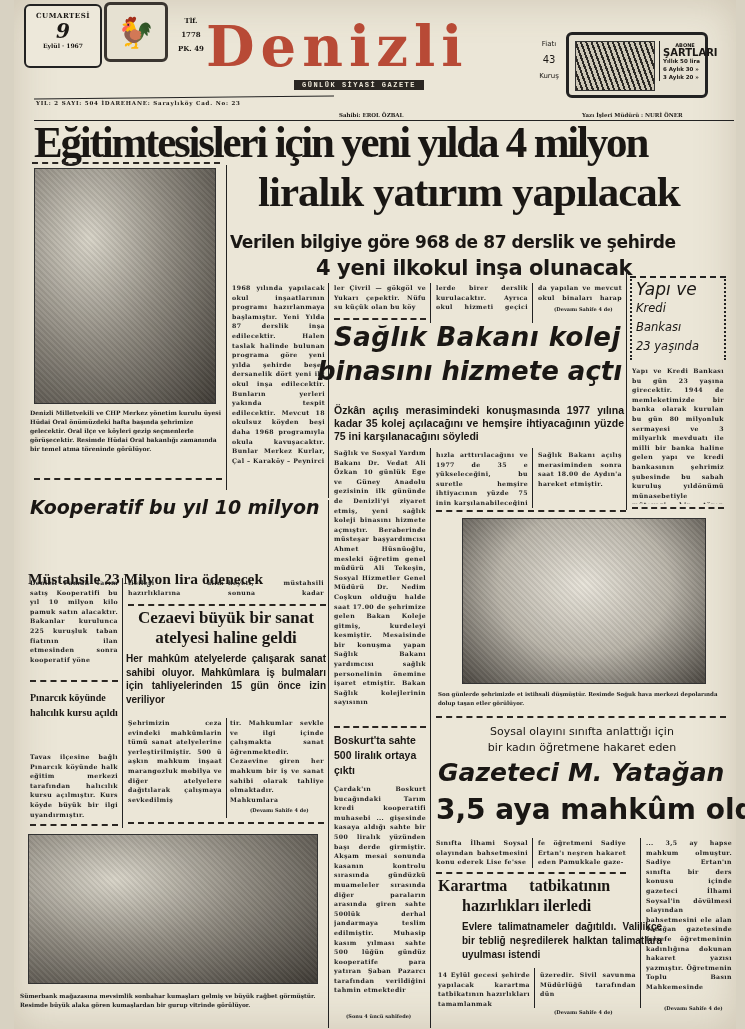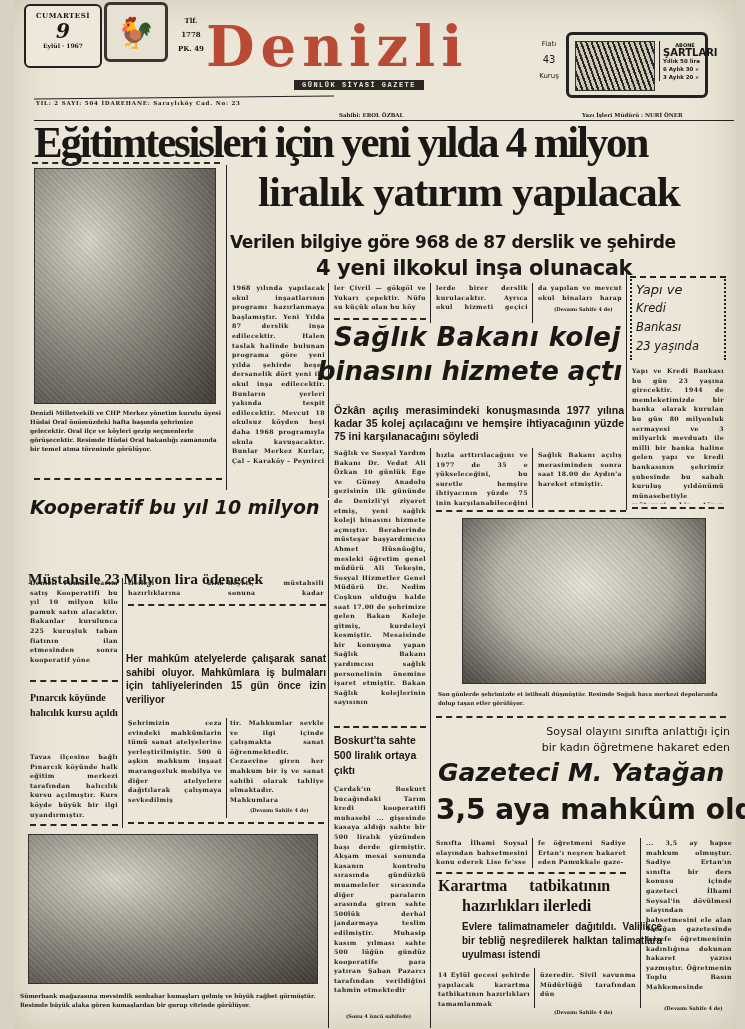--- a/index.html
+++ b/index.html
@@ -124,37 +124,41 @@
   <div class="abs cond" style="left:320px;top:404px;width:290px;font-size:10.5px;line-height:13px;text-align:justify">Özkân açılış merasimindeki konuşmasında 1977 yılına kadar 35 kolej açılacağını ve hemşire ihtiyacağının yüzde 75 ini karşılanacağını söyledi</div>
   <div class="abs txt" style="left:320px;top:448px;width:92px;height:275px;overflow:hidden">Sağlık ve Sosyal Yardım Bakanı Dr. Vedat Ali Özkan 10 günlük Ege ve Güney Anadolu gezisinin ilk gününde de Denizli'yi ziyaret etmiş, yeni sağlık koleji binasını hizmete açmıştır. Beraberinde müsteşar başyardımcısı Ahmet Hüsnüoğlu, mesleki öğretim genel müdürü Ali Tekeşin, Sosyal Hizmetler Genel Müdürü Dr. Nedim Coşkun olduğu halde saat 17.00 de şehrimize gelen Bakan Koleje gitmiş, kurdeleyi kesmiştir. Mesaisinde bir konuşma yapan Sağlık Bakanı yardımcısı sağlık personelinin önemine işaret etmiştir. Bakan Sağlık kolejlerinin sayısının</div>
   <div class="abs vrule" style="left:416px;top:448px;height:580px"></div>
   <div class="abs txt" style="left:422px;top:450px;width:92px;height:56px;overflow:hidden">hızla arttırılacağını ve 1977 de 35 e yükseleceğini, bu suretle hemşire ihtiyacının yüzde 75 inin karşılanabileceğini söylemiştir.</div>
   <div class="abs vrule" style="left:518px;top:448px;height:60px"></div>
   <div class="abs txt" style="left:524px;top:450px;width:84px;height:56px;overflow:hidden">Sağlık Bakanı açılış merasiminden sonra saat 18.00 de Aydın'a hareket etmiştir.</div>
   <div class="abs dash" style="left:422px;top:510px;width:190px"></div>
 
   <div class="abs vrule" style="left:612px;top:270px;height:240px"></div>
   <div class="abs" style="left:616px;top:276px;width:96px;height:84px;border-left:2px dotted #222;border-right:2px dotted #222;border-top:2px dashed #222;padding:2px 4px">
-    <div class="sans-it" style="font-size:13px;line-height:19px;font-weight:normal;">Yapı ve</div>
+    <div class="sans-it" style="font-size:17px;line-height:19px;font-weight:normal;">Yapı ve</div>
     <div class="sans-it" style="font-size:11.5px;line-height:19px;font-weight:normal">Kredi</div>
     <div class="sans-it" style="font-size:11.5px;line-height:19px;font-weight:normal">Bankası</div>
     <div class="sans-it" style="font-size:11.5px;line-height:19px;font-weight:normal">23 yaşında</div>
   </div>
   <div class="abs txt" style="left:618px;top:366px;width:92px;height:138px;overflow:hidden">Yapı ve Kredi Bankası bu gün 23 yaşına girecektir. 1944 de memleketimizde bir banka olarak kurulan bu gün 80 milyonluk sermayesi ve 3 milyarlık mevduatı ile milli bir banka haline gelen yapı ve kredi bankasının şehrimiz şubesinde bu sabah kuruluş yıldönümü münasebetiyle mütevazi bir tören yapılacaktır.</div>
   <div class="abs dash" style="left:618px;top:507px;width:92px"></div>
 
   <div class="abs sans-it" style="left:16px;top:496px;font-size:19px;font-style:italic;white-space:nowrap">Kooperatif bu yıl 10 milyon</div>
   <div class="abs serif-b" style="left:14px;top:570px;font-size:15.5px;white-space:nowrap">Müstahsile 23 Milyon lira ödenecek</div>
   <div class="abs txt" style="left:16px;top:578px;width:88px;height:96px;overflow:hidden">Denizli Pamuk Tarım satış Kooperatifi bu yıl 10 milyon kilo pamuk satın alacaktır. Bakanlar kurulunca 225 kuruşluk taban fiatının ilan etmesinden sonra kooperatif yöne</div>
   <div class="abs vrule" style="left:108px;top:578px;height:250px"></div>
   <div class="abs txt" style="left:114px;top:578px;width:96px;height:20px;overflow:hidden">ticileri alım hazırlıklarına başlamıştır. İdare</div>
   <div class="abs txt" style="left:214px;top:578px;width:96px;height:20px;overflow:hidden">heyeti, müstahsili sonuna kadar desteklemek</div>
   <div class="abs dash" style="left:114px;top:604px;width:198px"></div>
   <div class="abs vrule" style="left:314px;top:500px;height:528px"></div>
 
+  <div class="abs serif-b" style="left:112px;top:608px;width:200px;text-align:center;font-size:17px;line-height:20px">
+    <div>Cezaevi büyük bir sanat</div>
+    <div>atelyesi haline geldi</div>
+  </div>
   <div class="abs cond" style="left:112px;top:652px;width:200px;font-size:10px;line-height:13.5px;text-align:justify">Her mahkûm atelyelerde çalışarak sanat sahibi oluyor. Mahkûmlara iş bulmaları için tahliyelerinden 15 gün önce izin veriliyor</div>
   <div class="abs txt" style="left:114px;top:718px;width:94px;height:98px;overflow:hidden">Şehrimizin ceza evindeki mahkûmlarin tümü sanat atelyelerine yerleştirilmiştir. 500 ü aşkın mahkum inşaat marangozluk mobilya ve diğer atelyelere dağıtılarak çalışmaya sevkedilmiş</div>
   <div class="abs vrule" style="left:212px;top:718px;height:100px"></div>
   <div class="abs txt" style="left:216px;top:718px;width:94px;height:84px;overflow:hidden">tir. Mahkumlar sevkle ve ilgi içinde çalışmakta sanat öğrenmektedir. Cezaevine giren her mahkum bir iş ve sanat sahibi olarak tahliye olmaktadır. Mahkumlara tahliyelerin</div>
   <div class="abs cap" style="left:236px;top:806px;font-size:5px">(Devamı Sahife 4 de)</div>
   <div class="abs dash" style="left:114px;top:822px;width:196px"></div>
 
   <div class="abs dash" style="left:16px;top:680px;width:88px"></div>
   <div class="abs serif-b" style="left:16px;top:690px;width:90px;font-size:10px;line-height:15px">Pınarcık köyünde halıcılık kursu açıldı</div>
   <div class="abs txt" style="left:16px;top:752px;width:88px;height:68px;overflow:hidden">Tavas ilçesine bağlı Pınarcık köyünde halk eğitim merkezi tarafından halıcılık kursu açılmıştır. Kurs köyde büyük bir ilgi uyandırmıştır.</div>
@@ -165,21 +169,21 @@
 
   <div class="abs photo" style="left:448px;top:518px;width:244px;height:166px;background:radial-gradient(ellipse at 50% 40%, #e8e4da 0%, #b8b3a8 50%, #4a4640 100%)"></div>
   <div class="abs cap" style="left:424px;top:690px;width:290px;font-size:5.5px">Son günlerde şehrimizde et istihsali düşmüştür. Resimde Soğuk hava merkezi depolarında dolup taşan etler görülüyor.</div>
   <div class="abs dash" style="left:422px;top:716px;width:290px"></div>
 
   <div class="abs dash" style="left:320px;top:726px;width:92px"></div>
   <div class="abs cond" style="left:320px;top:733px;width:92px;font-size:10.5px;line-height:15px">Boskurt'ta sahte 500 liralık ortaya çıktı</div>
   <div class="abs txt" style="left:320px;top:784px;width:92px;height:224px;overflow:hidden">Çardak'ın Boskurt bucağındaki Tarım kredi kooperatifi muhasebi ... gişesinde kasaya aldığı sahte bir 500 liralık yüzünden başı derde girmiştir. Akşam mesai sonunda kasanın kontrolu sırasında gündüzkü muameleler sırasında diğer paraların arasında giren sahte 500lük derhal jandarmaya teslim edilmiştir. Muhasip kasım yılması sahte 500 lüğün gündüz kooperatife para yatıran Şaban Pazarcı tarafından verildiğini tahmin etmektedir</div>
   <div class="abs cap" style="left:332px;top:1012px;font-size:5px">(Sonu 4 üncü sahifede)</div>
 
-  <div class="abs" style="left:420px;top:724px;width:296px;text-align:right;font-family:'DejaVu Sans',sans-serif;font-size:11px;line-height:16px">
+  <div class="abs" style="left:420px;top:724px;width:296px;text-align:center;font-family:'DejaVu Sans',sans-serif;font-size:11px;line-height:16px">
     <div>Soysal olayını sınıfta anlattığı için</div>
     <div>bir kadın öğretmene hakaret eden</div>
   </div>
   <div class="abs sans-it" style="left:424px;top:758px;font-size:25px;white-space:nowrap;font-style:italic">Gazeteci M. Yatağan</div>
   <div class="abs sans-it" style="left:422px;top:793px;font-size:28px;white-space:nowrap;font-style:normal">3,5 aya mahkûm oldu</div>
   <div class="abs txt" style="left:422px;top:838px;width:92px;height:28px;overflow:hidden">Sınıfta İlhami Soysal olayından bahsetmesini konu ederek Lise fe'sse</div>
   <div class="abs vrule" style="left:518px;top:838px;height:30px"></div>
   <div class="abs txt" style="left:524px;top:838px;width:88px;height:28px;overflow:hidden">fe öğretmeni Sadiye Ertan'ı neşren hakaret eden Pamukkale gaze-</div>
   <div class="abs dash" style="left:422px;top:872px;width:190px"></div>
   <div class="abs vrule" style="left:626px;top:838px;height:170px"></div>

